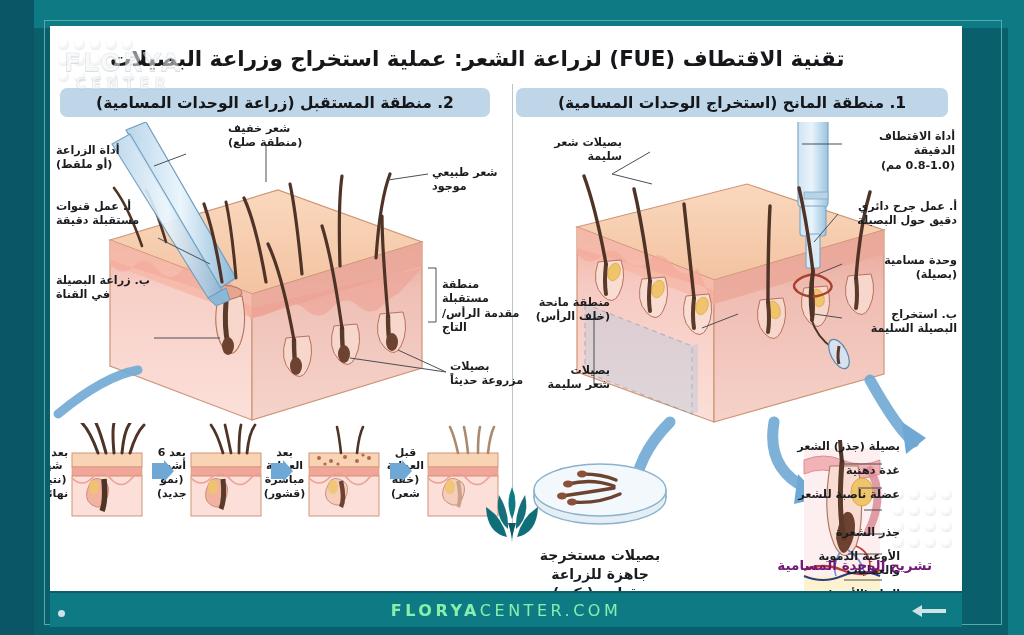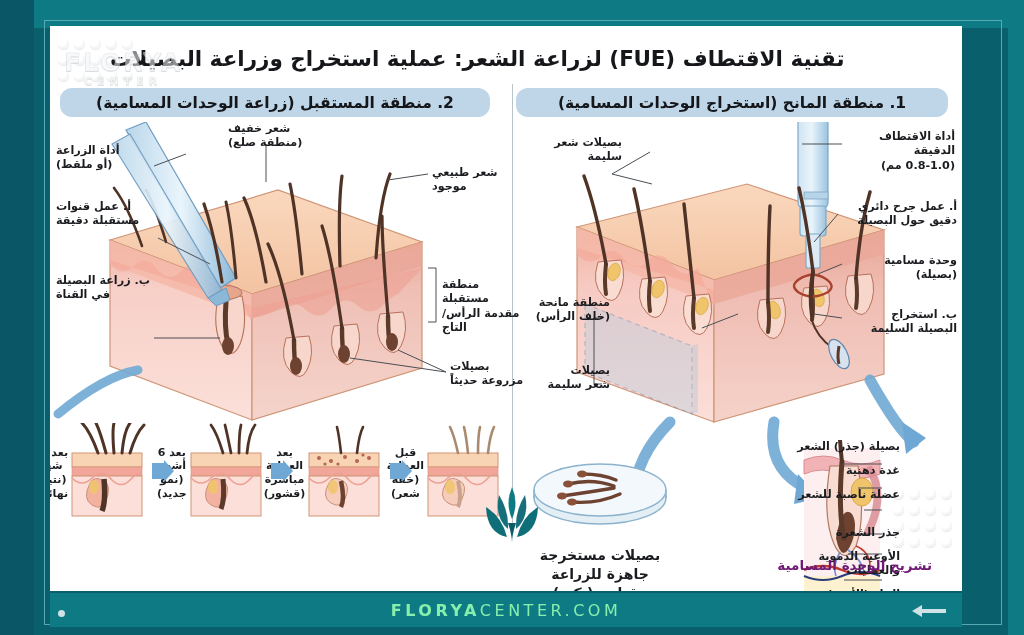--- a/index.html
+++ b/index.html
@@ -51,28 +51,28 @@
     position: absolute; top: 22px; left: 14px;
     display: flex; flex-direction: column; align-items: center;
     opacity: .55; z-index: 4;
   }
   .brand-main {
     font-size: 25px; font-weight: bold; letter-spacing: 2px;
     color: #f3f5f6; text-shadow: 0 1px 0 #b9c2c6, 0 -1px 0 #ffffff;
     -webkit-text-stroke: .6px #c9d1d4;
   }
   .brand-sub {
-    font-size: 11px; letter-spacing: 5px; font-weight: bold;
+    font-size: 15px; letter-spacing: 5px; font-weight: bold;
     color: #f1f3f4; text-shadow: 0 1px 0 #b9c2c6;
     -webkit-text-stroke: .4px #c9d1d4; margin-top: -2px;
   }
   
   .sec-head {
     position: absolute; top: 62px; height: 29px;
-    background: #bed6e8; border-radius: 12px;
+    background: #bed6e8; border-radius: 7px;
     display: flex; align-items: center; justify-content: center;
     color: #14161a; font-size: 15.5px; font-weight: bold;
   }
   #sec-head-donor { right: 14px; width: 432px; }
   #sec-head-recipient { left: 10px; width: 430px; }
   
   .divider {
     position: absolute; top: 58px; bottom: 64px; left: 462px;
     width: 1px; background: #b9c4cb;
   }

